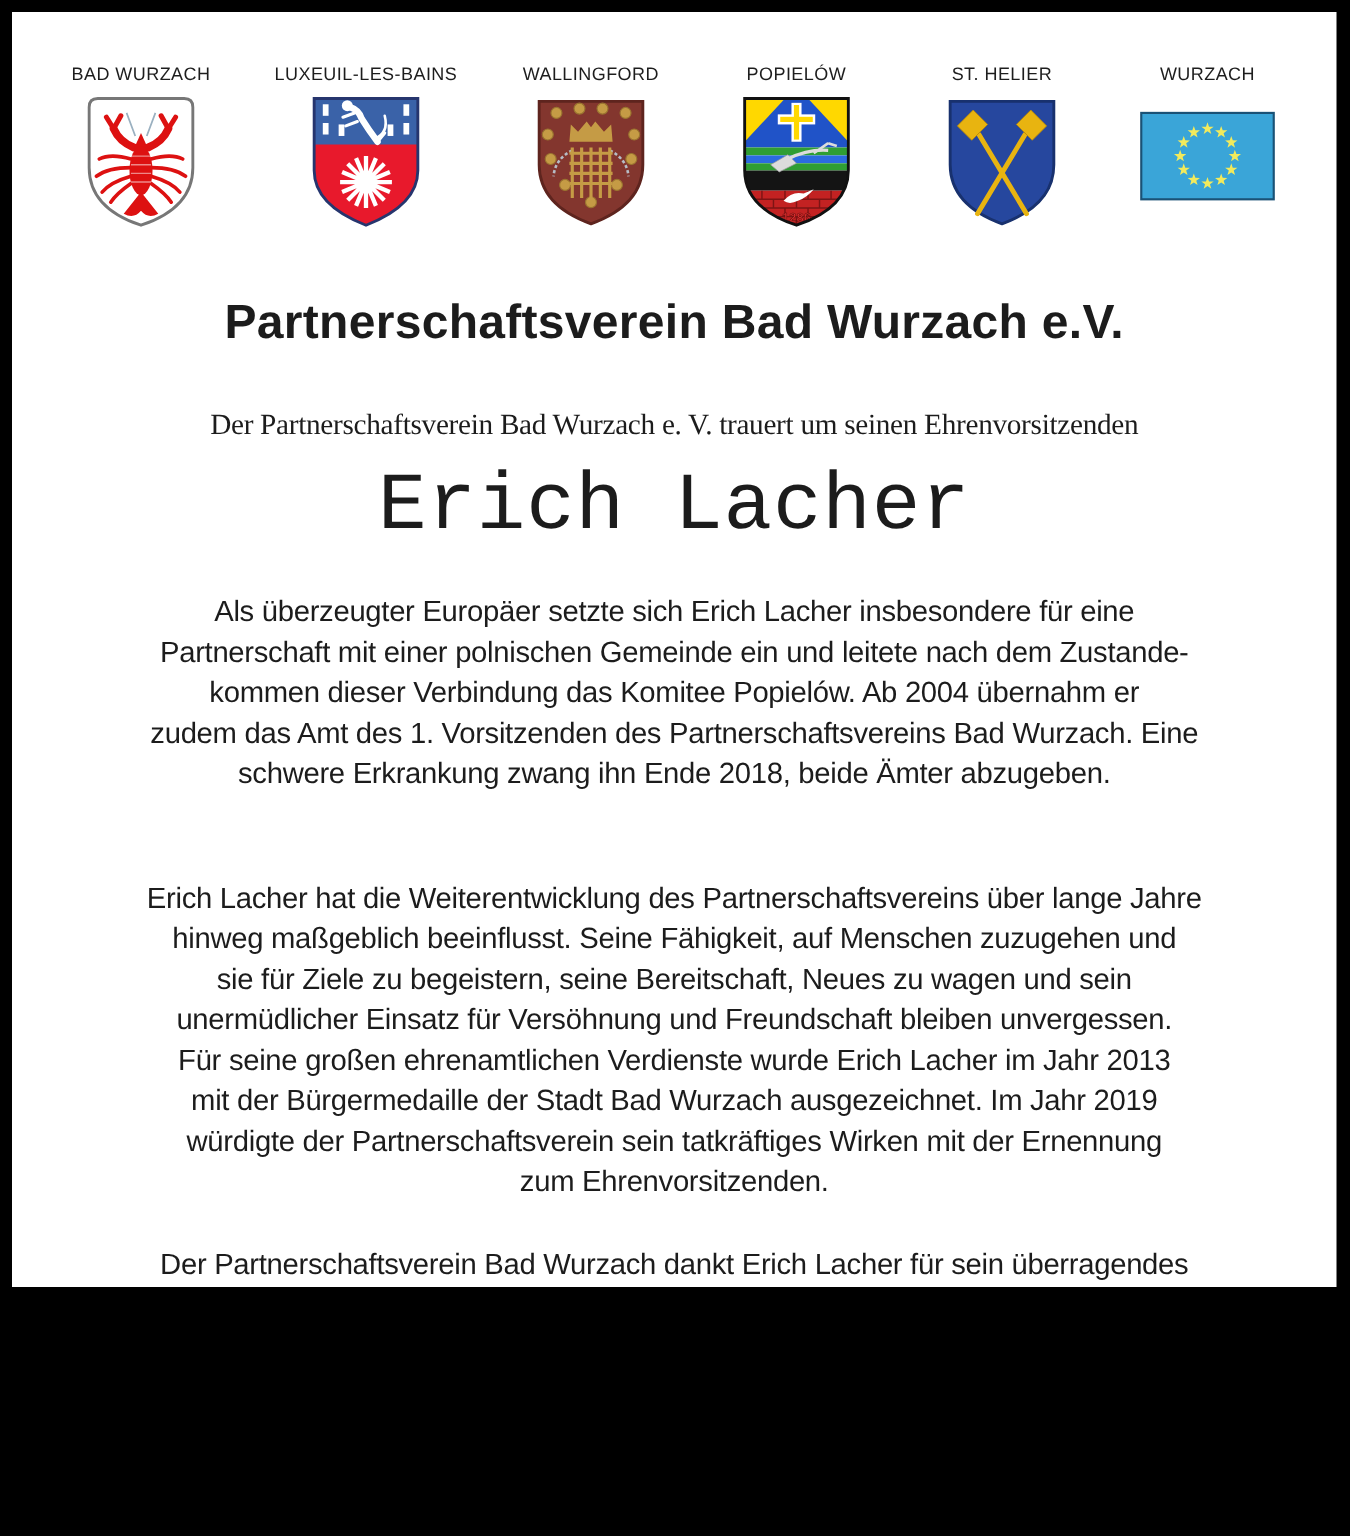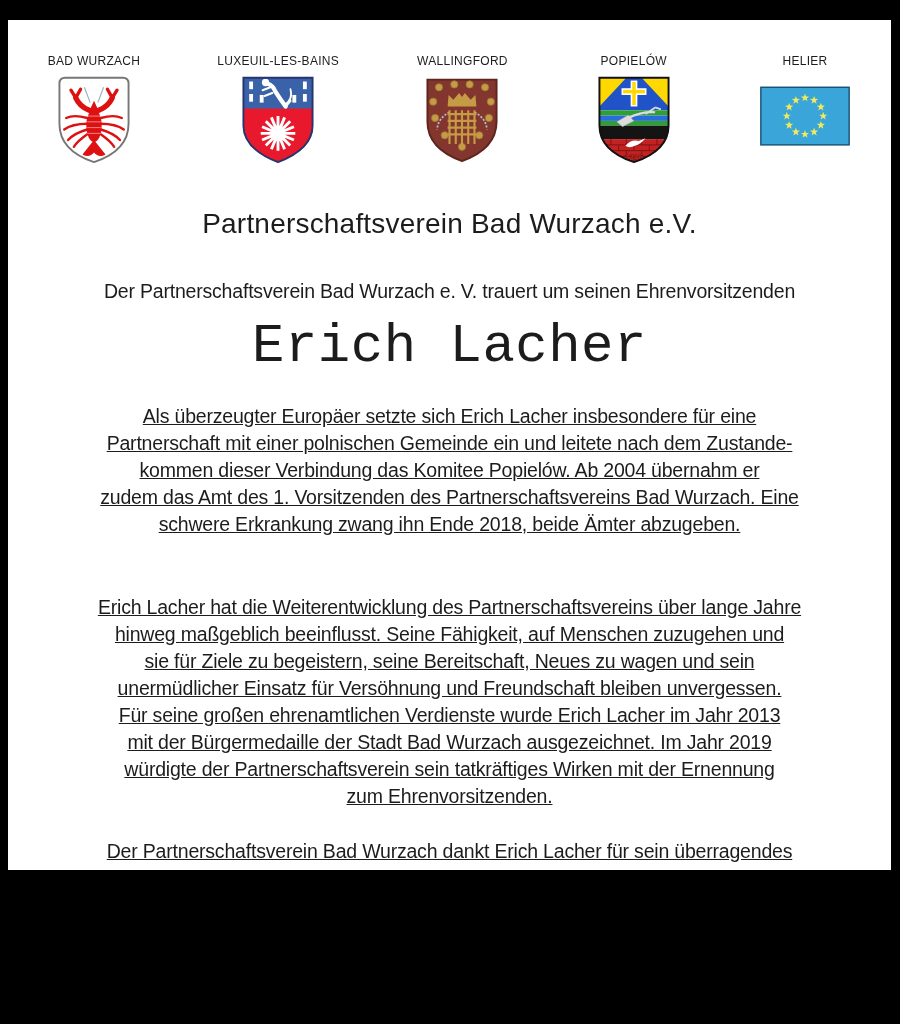--- a/index.html
+++ b/index.html
@@ -3,48 +3,48 @@
 <meta charset="utf-8">
 <style>
   html,body { margin:0; padding:0; }
   body {
     width:900px; height:1024px; position:relative;
     background:#000;
     font-family:"Liberation Sans", sans-serif;
     color:#1c1c1c;
   }
   .page {
-    position:absolute; left:8px; top:20px; width:883px; height:850px;
+    position:absolute; left:8px; top:8px; width:883px; height:850px;
     background:#ffffff; overflow:hidden; text-align:center;
   }
   
   .crest-row {
     margin-top:34px; padding:0 38px;
     display:flex; justify-content:space-between; align-items:flex-start;
   }
   .crest {
     display:flex; flex-direction:column; align-items:center; flex:0 0 auto;
   }
   .crest-label {
     font-size:12px; letter-spacing:0.3px; color:#1d1d1d; white-space:nowrap;
     margin-bottom:2px;
   }
   .crest svg { display:block; }
 
   
   .org-title {
-    margin-top:42px; font-size:28px; font-weight:normal; letter-spacing:0.2px;
-  }
-  .intro-line { margin-top:40px; font-size:19.5px; letter-spacing:-0.2px; }
+    margin-top:42px; font-size:32px; font-weight:bold; letter-spacing:0.2px;
+  }
+  .intro-line { margin-top:40px; font-size:19.5px; letter-spacing:-0.2px;font-family:Liberation Serif, serif; }
   .deceased-name {
     margin-top:14px; font-size:54px; line-height:60px; letter-spacing:0.5px;font-family:Liberation Mono, monospace;
   }
   .para {
     font-size:19.5px; line-height:27px; letter-spacing:-0.2px;
-    white-space:pre-line; margin:0 20px;text-decoration:underline;
+    white-space:pre-line; margin:0 20px;
   }
   .para.p1 { margin-top:26px; }
   .para.p2 { margin-top:56px; }
   .para.p3 { margin-top:28px; }
   .signature { margin-top:36px; font-size:19.5px; line-height:27px; letter-spacing:-0.2px; }
 </style>
 </head>
 <body>
 
 <div class="page">
@@ -147,23 +147,32 @@
           <polygon points="32,54 44,47 50,53 38,59" fill="#dcdcdc" stroke="#9a9a9a" stroke-width="0.5"></polygon>
           <path d="M44 50 Q58 43 72 44" stroke="#dcdcdc" stroke-width="2.2" fill="none"></path>
           <path d="M62 46 L72 39 M72 39 L78 41" stroke="#dcdcdc" stroke-width="1.8" fill="none"></path>
           <path d="M41 79 Q47 72 55 74 L62 71 Q57 77 51 79 Q45 82 41 79 Z" fill="#ffffff"></path>
           <text x="50" y="93.5" font-size="9" font-weight="bold" fill="#e03030" stroke="#5a0c0c" stroke-width="0.35" text-anchor="middle" font-family="Liberation Sans, sans-serif">1286</text>
         </g>
         <path d="M14 8 H86 V58 Q86 84 50 96 Q14 84 14 58 Z" fill="none" stroke="#111111" stroke-width="2"></path>
       </svg>
     </div>
 
-
-    <div class="crest">
-      <div class="crest-label">HELIER</div>
+    <div class="crest">
+      <div class="crest-label">ST. HELIER</div>
+      <svg width="96" height="96" viewBox="0 0 100 100">
+        <path d="M14 10 H86 V54 Q86 82 50 95 Q14 82 14 54 Z" fill="#26479e" stroke="#18316e" stroke-width="2"></path>
+        <path d="M67 88 L34 33 M33 88 L66 33" stroke="#e8b410" stroke-width="3.4" stroke-linecap="round" fill="none"></path>
+        <polygon points="19,27 30,16 40,26 29,37" fill="#e8b410" stroke="#b8880a" stroke-width="0.6"></polygon>
+        <polygon points="81,27 70,16 60,26 71,37" fill="#e8b410" stroke="#b8880a" stroke-width="0.6"></polygon>
+      </svg>
+    </div>
+
+    <div class="crest">
+      <div class="crest-label">WURZACH</div>
       <svg width="96" height="96" viewBox="0 0 100 100">
         <defs>
           <path id="eustar" d="M0 -4.5 L1.06 -1.46 L4.28 -1.39 L1.71 0.56 L2.64 3.64 L0 1.8 L-2.64 3.64 L-1.71 0.56 L-4.28 -1.39 L-1.06 -1.46 Z" fill="#f2ea5c"></path>
         </defs>
         <rect x="4" y="18" width="92" height="60" fill="#3aa5d8" stroke="#1a5276" stroke-width="1.5"></rect>
         <use href="#eustar" x="69" y="48"></use>
           <use href="#eustar" x="66.5" y="57.5"></use>
         <use href="#eustar" x="59.5" y="64.5"></use>
           <use href="#eustar" x="50" y="67"></use>
         <use href="#eustar" x="40.5" y="64.5"></use>

